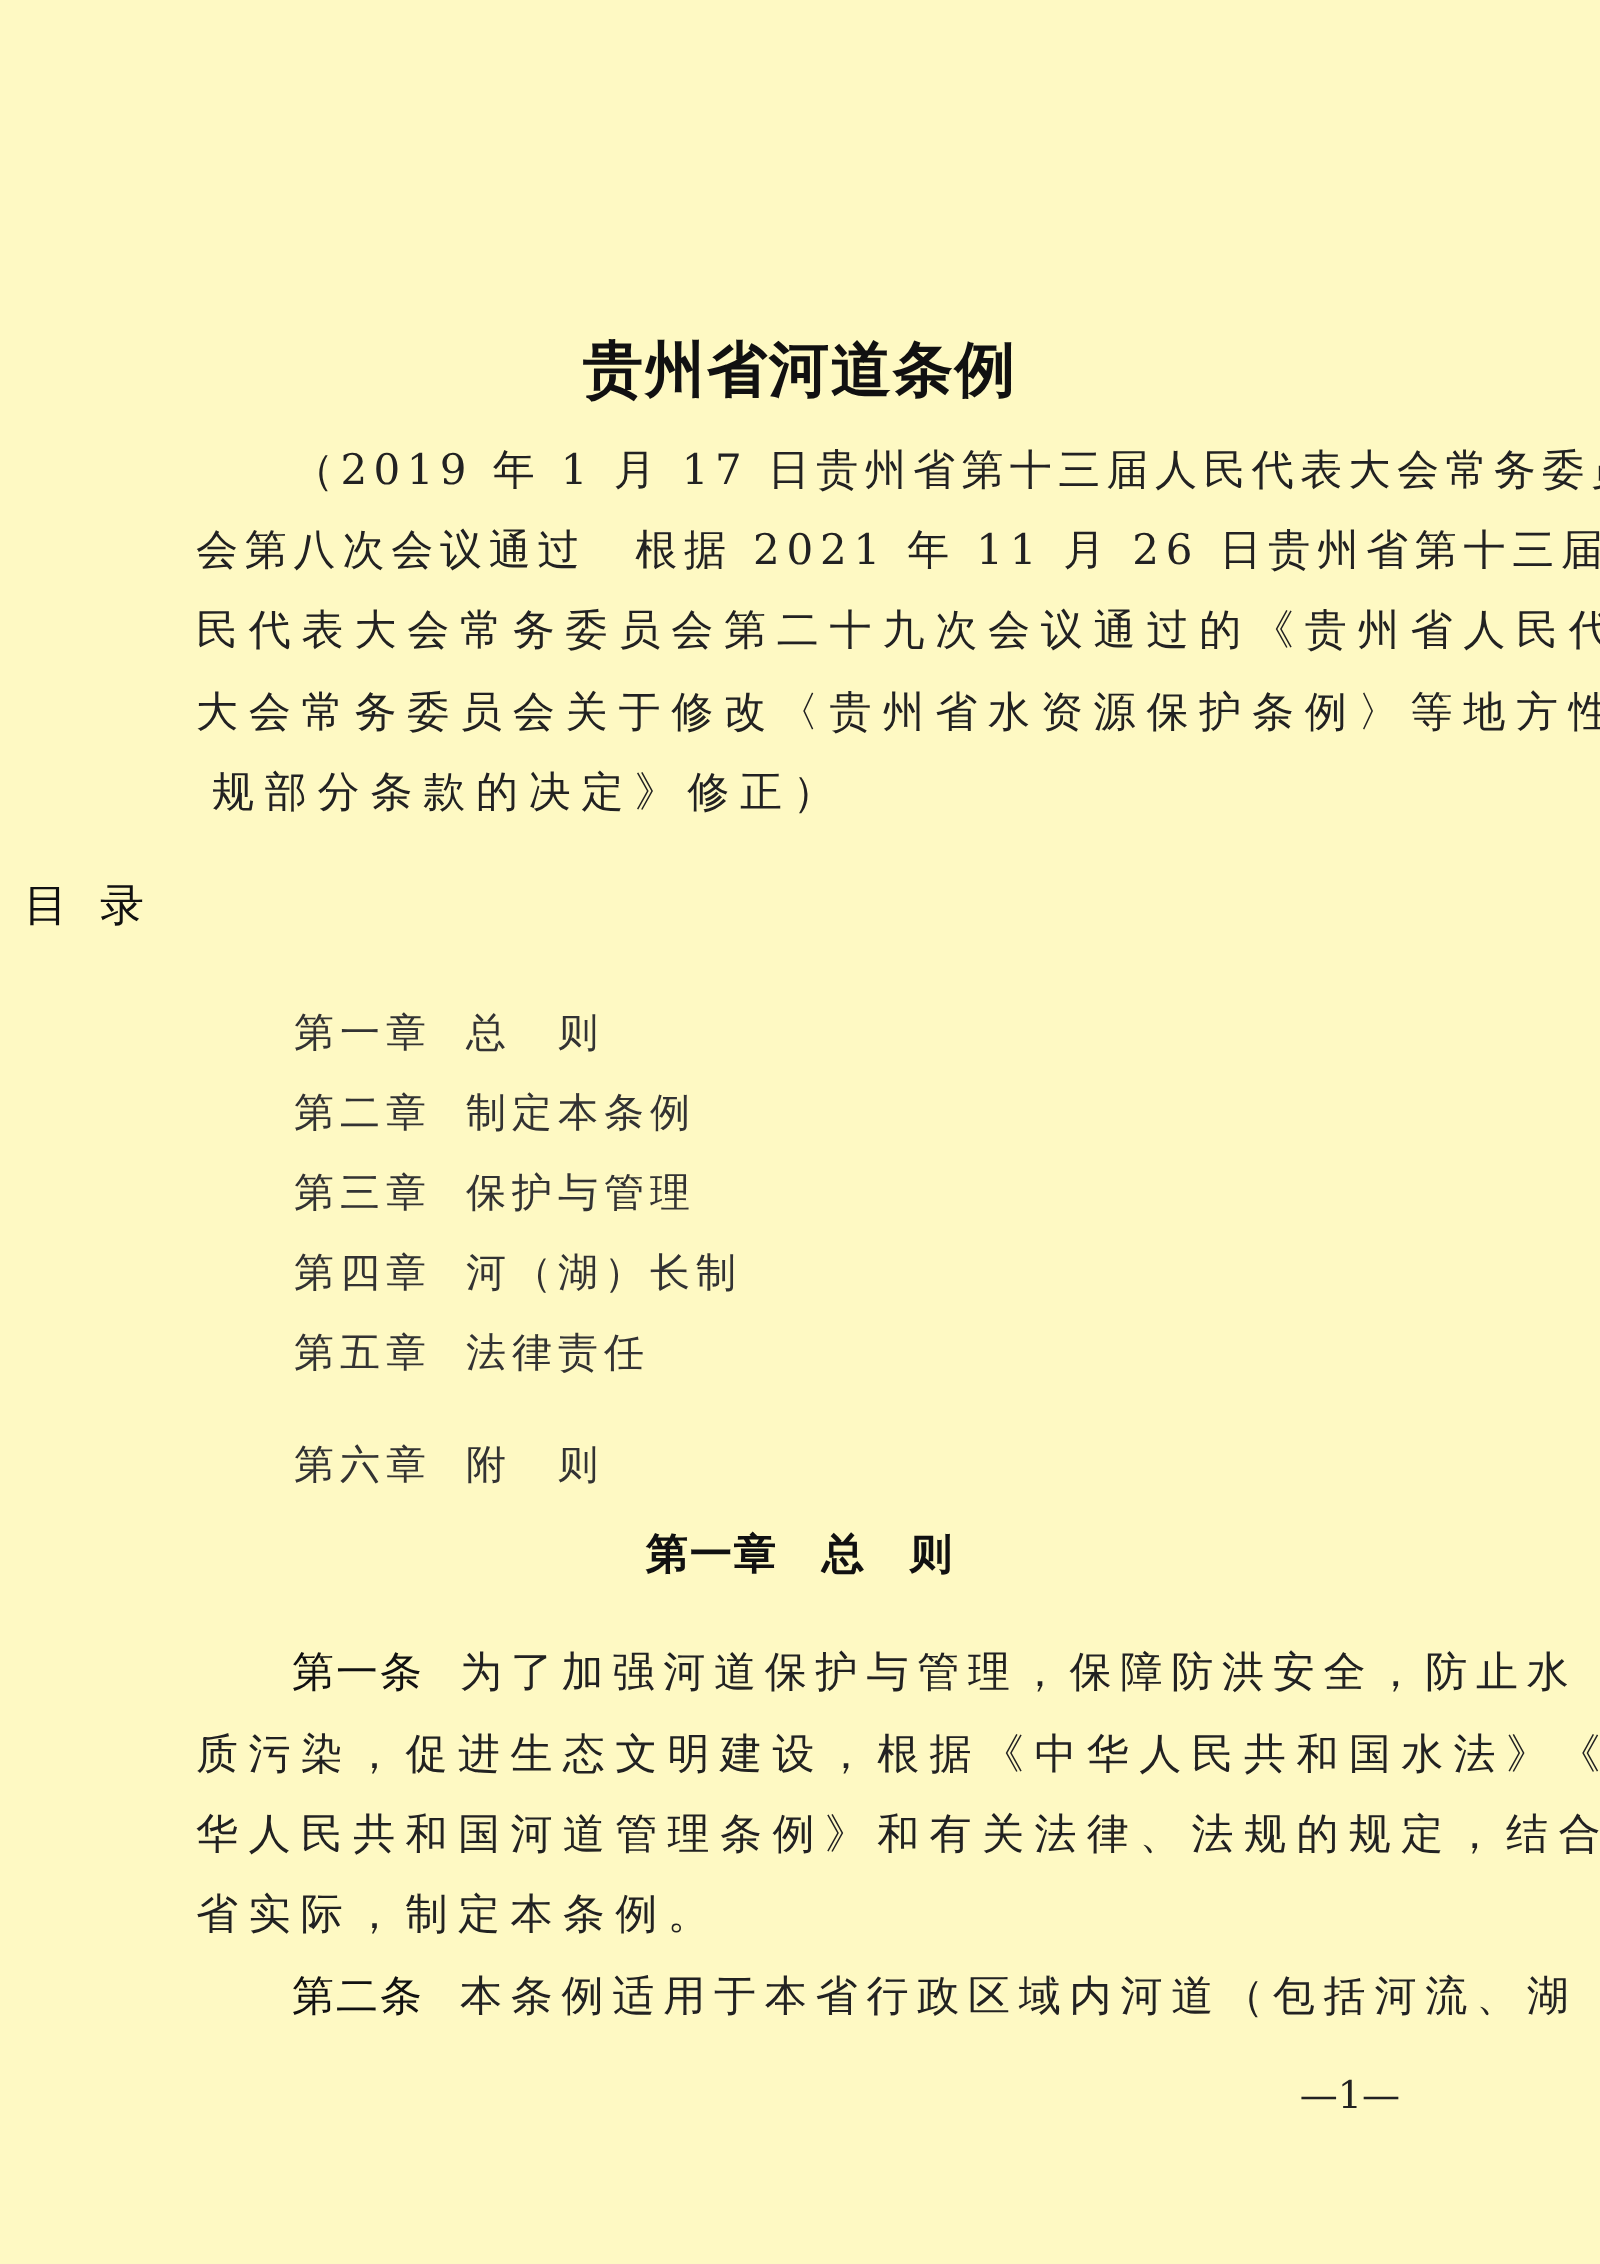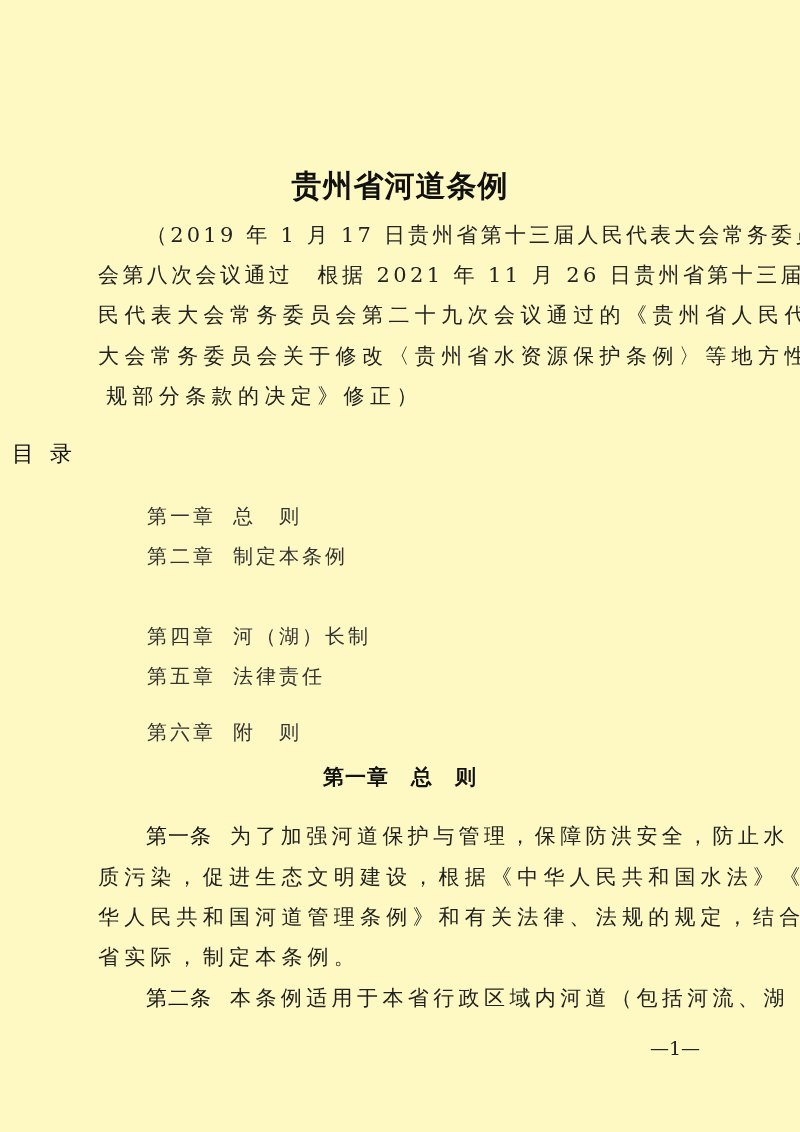--- a/index.html
+++ b/index.html
@@ -112,20 +112,23 @@
   <div class="line" style="left:106px; top:383px; letter-spacing:5.4px;">规部分条款的决定》修正）</div>
 
   <div class="toc-heading">目录</div>
 
   <div class="toc-item" style="top:503px;">
     <span class="ch">第一章</span><span>总　则</span>
   </div>
   <div class="toc-item" style="top:543px;">
     <span class="ch">第二章</span><span>制定本条例</span>
   </div>
+  <div class="toc-item" style="top:583px;">
+    <span class="ch">第三章</span><span>保护与管理</span>
+  </div>
   <div class="toc-item" style="top:623px;">
     <span class="ch">第四章</span><span>河（湖）长制</span>
   </div>
   <div class="toc-item" style="top:663px;">
     <span class="ch">第五章</span><span>法律责任</span>
   </div>
   <div class="toc-item" style="top:703px;margin-top:16px;">
     <span class="ch">第六章</span><span>附　则</span>
   </div>
 

